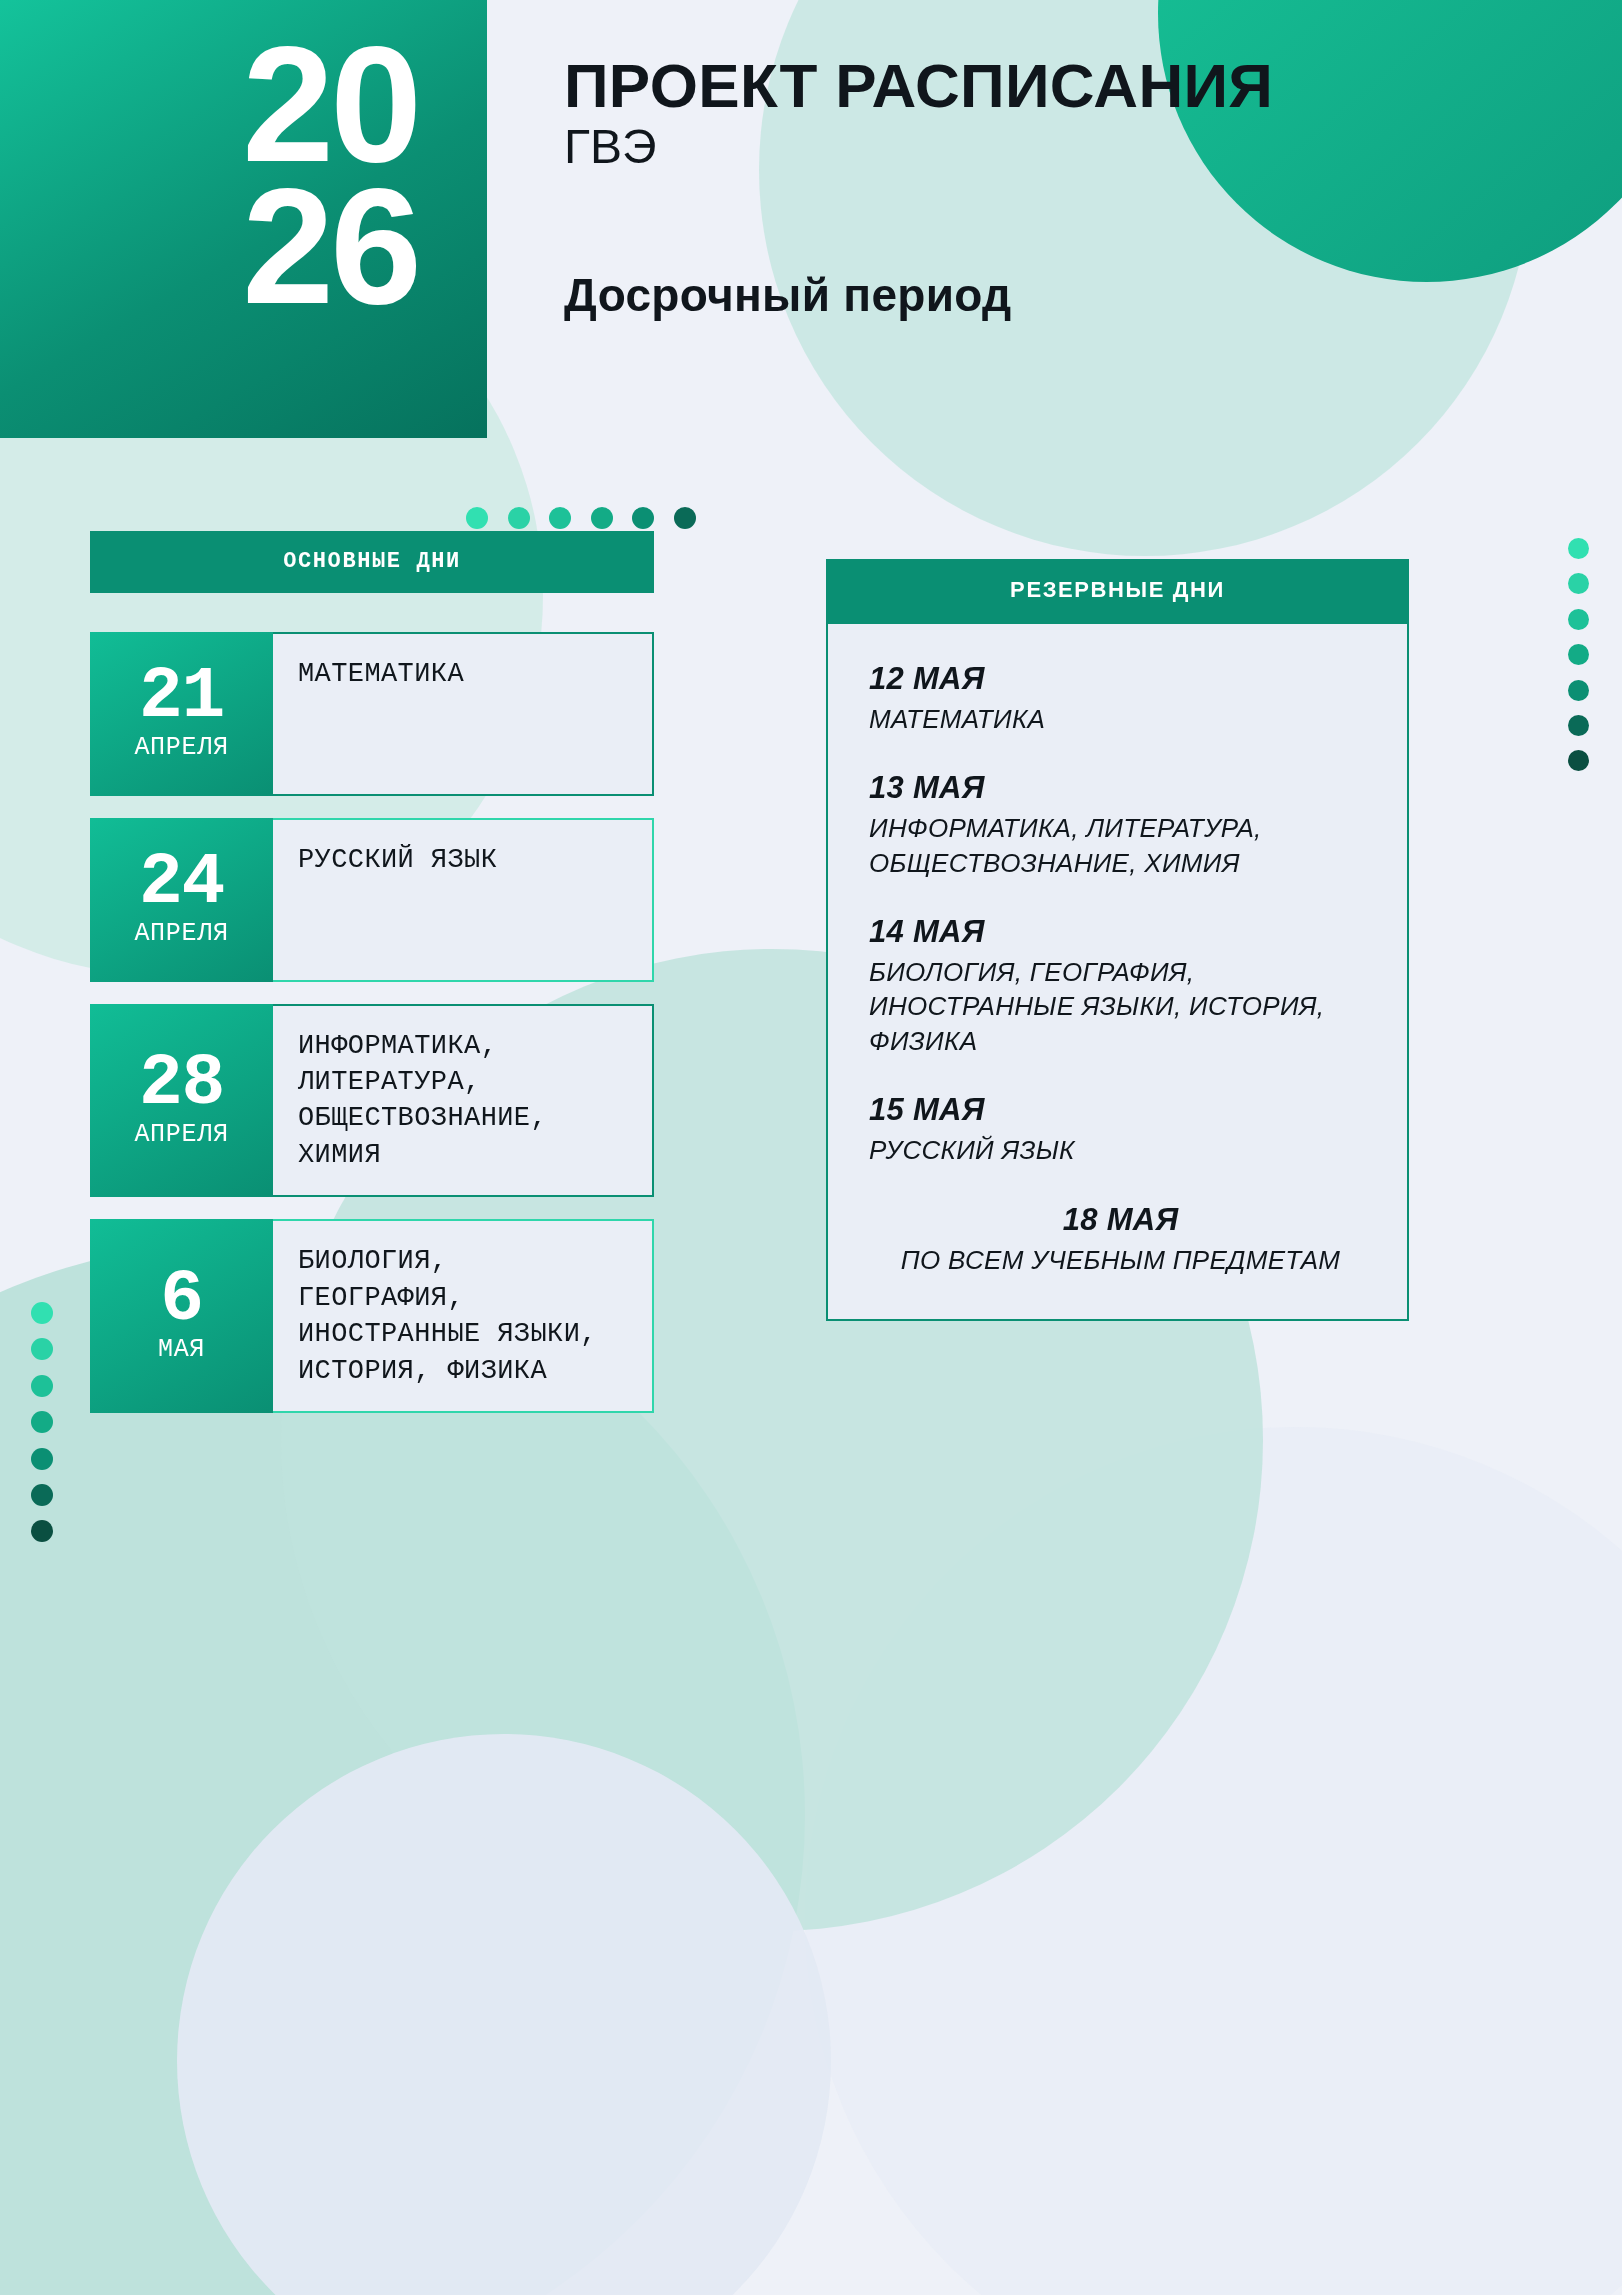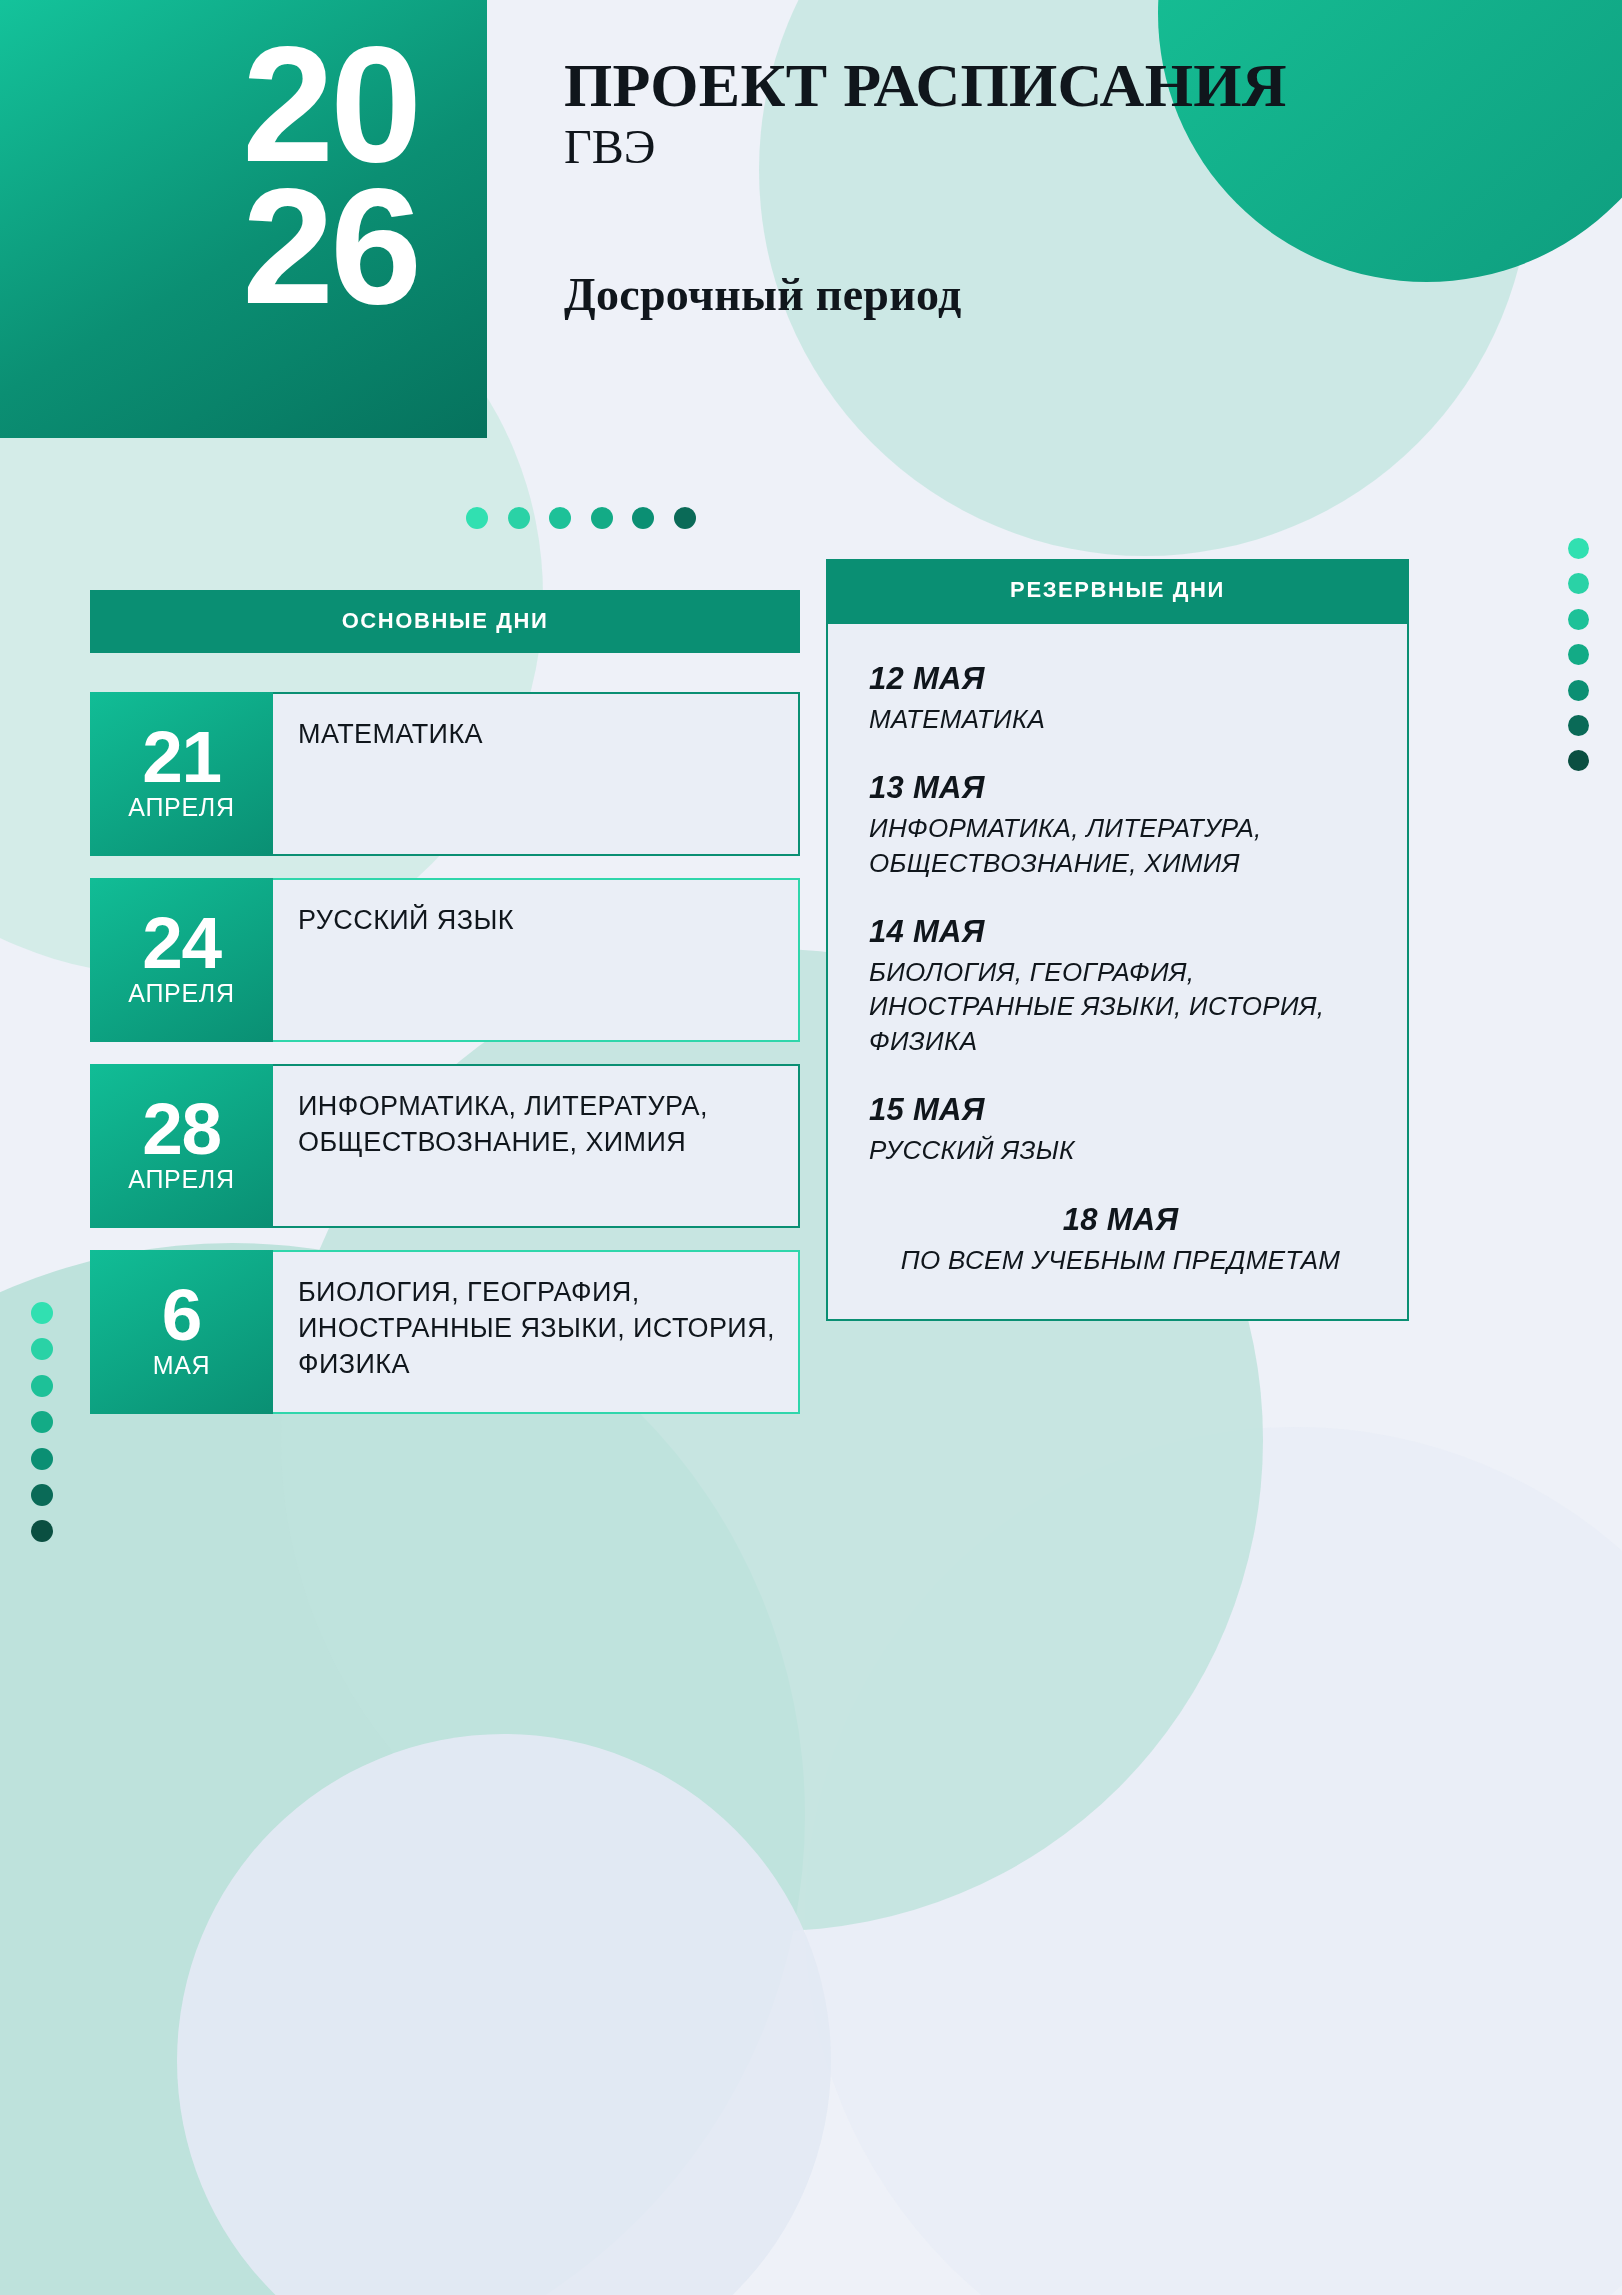--- a/index.html
+++ b/index.html
@@ -82,21 +82,20 @@
     text-align: right;
     padding-right: 69px;
     padding-top: 34px;
   }
   .year-digits div { font-family: "Liberation Sans", sans-serif; }
 
   .header-text {
     position: absolute;
     left: 564px; top: 54px;
     z-index: 4;
-    font-family: Liberation Serif, serif;
   }
   .title-main {
     font-size: 62px;
     font-weight: bold;
     color: #10161c;
     letter-spacing: 0.3px;
     line-height: 1.02;
   }
   .title-sub {
     font-size: 48px;
@@ -139,23 +138,24 @@
     display: flex;
     flex-direction: column;
     gap: 14.4px;
     z-index: 5;
   }
   .dots-left .dot { width: 22px; height: 22px; border-radius: 50%; }
 
   
   .col-main {
     position: absolute;
-    left: 90px; top: 590px;
-    width: 710px;
+    left: 90px; top: 531px;
+    width: 564px;
     z-index: 6;
+    font-family: Liberation Mono, monospace;
   }
   .col-reserve {
     position: absolute;
     left: 826px; top: 559px;
     width: 583px;
     z-index: 6;
   }
 
   .col-head {
     background: #0a8f73;

